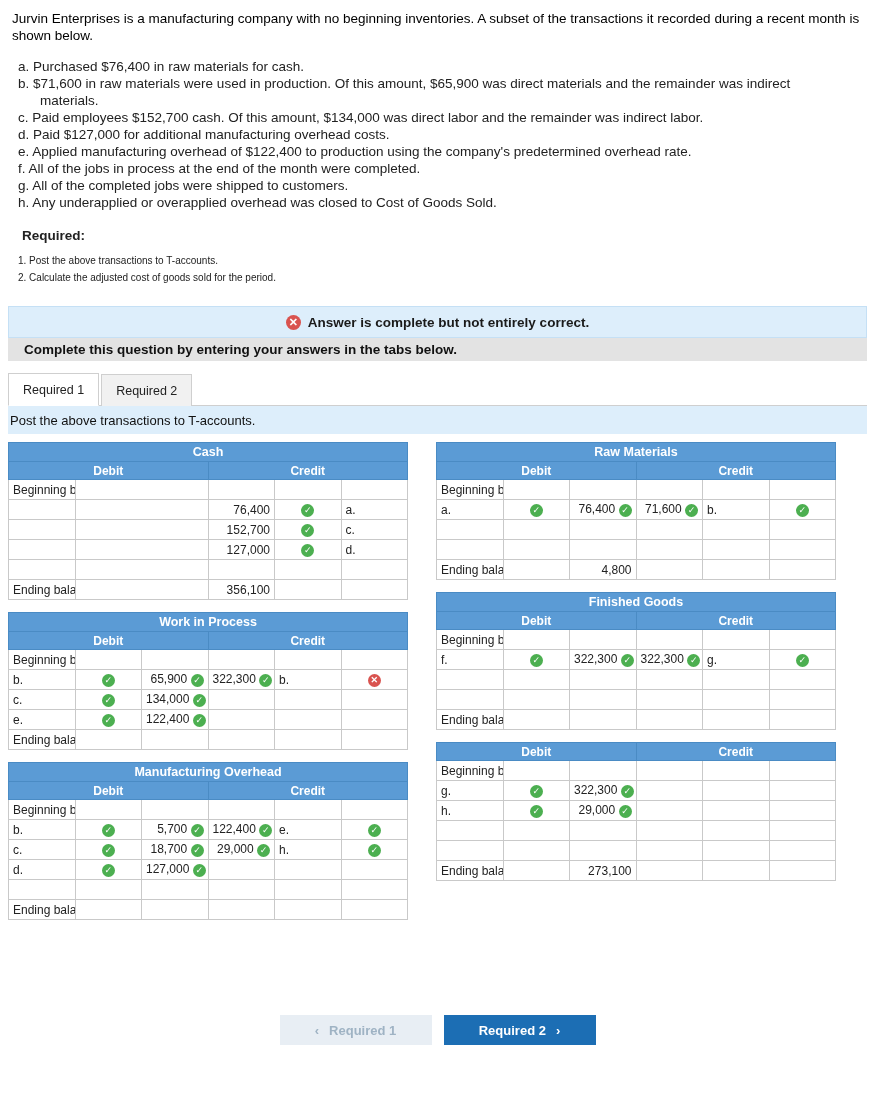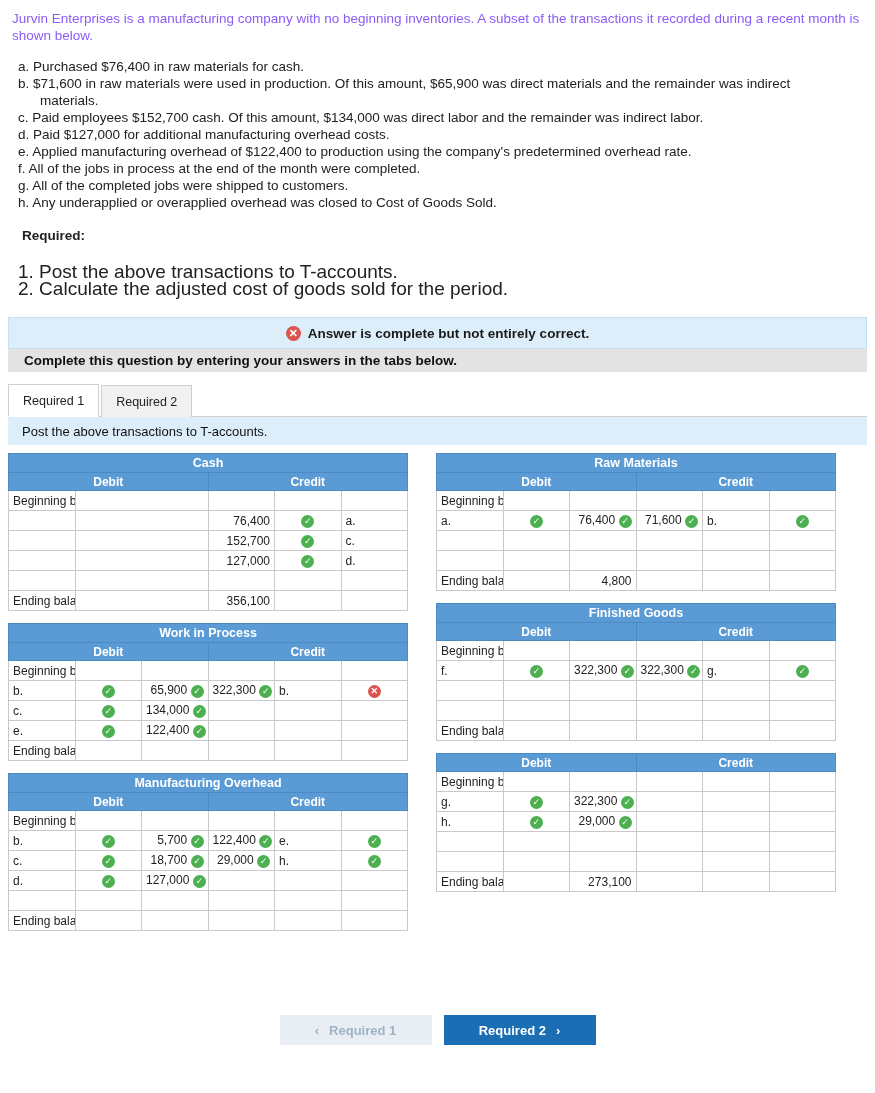--- a/index.html
+++ b/index.html
@@ -10,44 +10,44 @@
     color: #222;
   }
   body { width: 875px; height: 1093px; position: relative; overflow: hidden; }
 
   .wrap { padding: 10px 8px 0 8px; }
 
   .intro {
     font-size: 13.5px;
     line-height: 17px;
     padding: 0 4px 0 4px;
-    color: #8b5cf6;
+    color: #000000;
   }
   .spacer-10 { height: 14px; }
 
   .tx-list {
     font-size: 13.5px;
     line-height: 17px;
     padding-left: 10px;
   }
   .tx-item { padding-left: 0; text-indent: 0; }
   .tx-cont { padding-left: 22px; }
 
   .required-head {
     font-size: 13.5px;
     font-weight: bold;
     margin-top: 17px;
     padding-left: 2px;
     margin-left: 12px;
   }
   .required-list {
-    font-size: 19px;
+    font-size: 10px;
     line-height: 17px;
     padding-left: 10px;
-    margin-top: 20px;
+    margin-top: 9px;
   }
 
   .alert-bar {
     margin: 20px 8px 0 8px;
     background: #ddeefb;
     border: 1px solid #c5e0f5;
     height: 32px;
     display: flex;
     align-items: center;
     justify-content: center;
@@ -97,21 +97,21 @@
     background: #fff;
     border-bottom: 1px solid #fff;
   }
 
   .blue-note {
     margin: 0 8px 0 8px;
     background: #ddeefb;
     height: 28px;
     display: flex;
     align-items: center;
-    padding-left: 14px;
+    padding-left: 2px;
     font-size: 13px;
     color: #111;
   }
 
   
   .tgrid {
     margin: 8px 8px 0 8px;
     display: grid;
     grid-template-columns: 400px 28px 400px;
     row-gap: 0;

